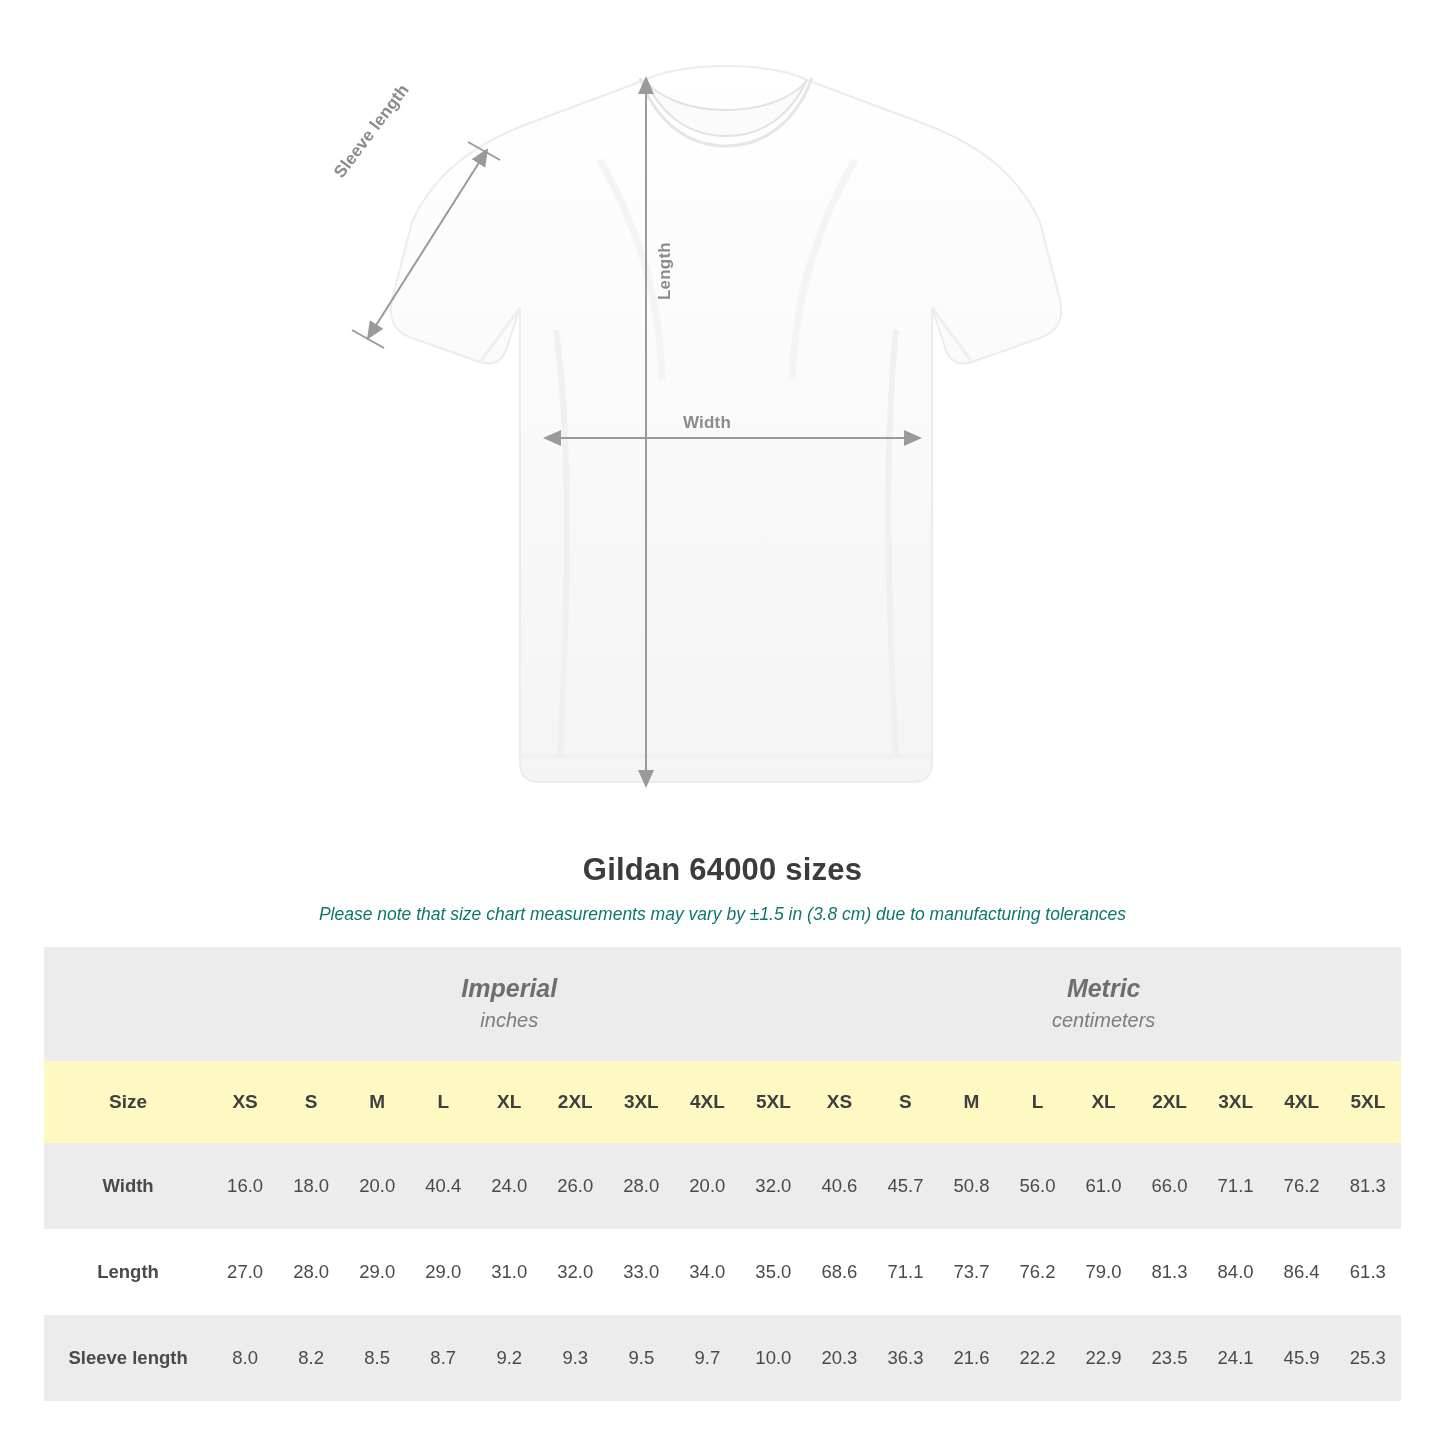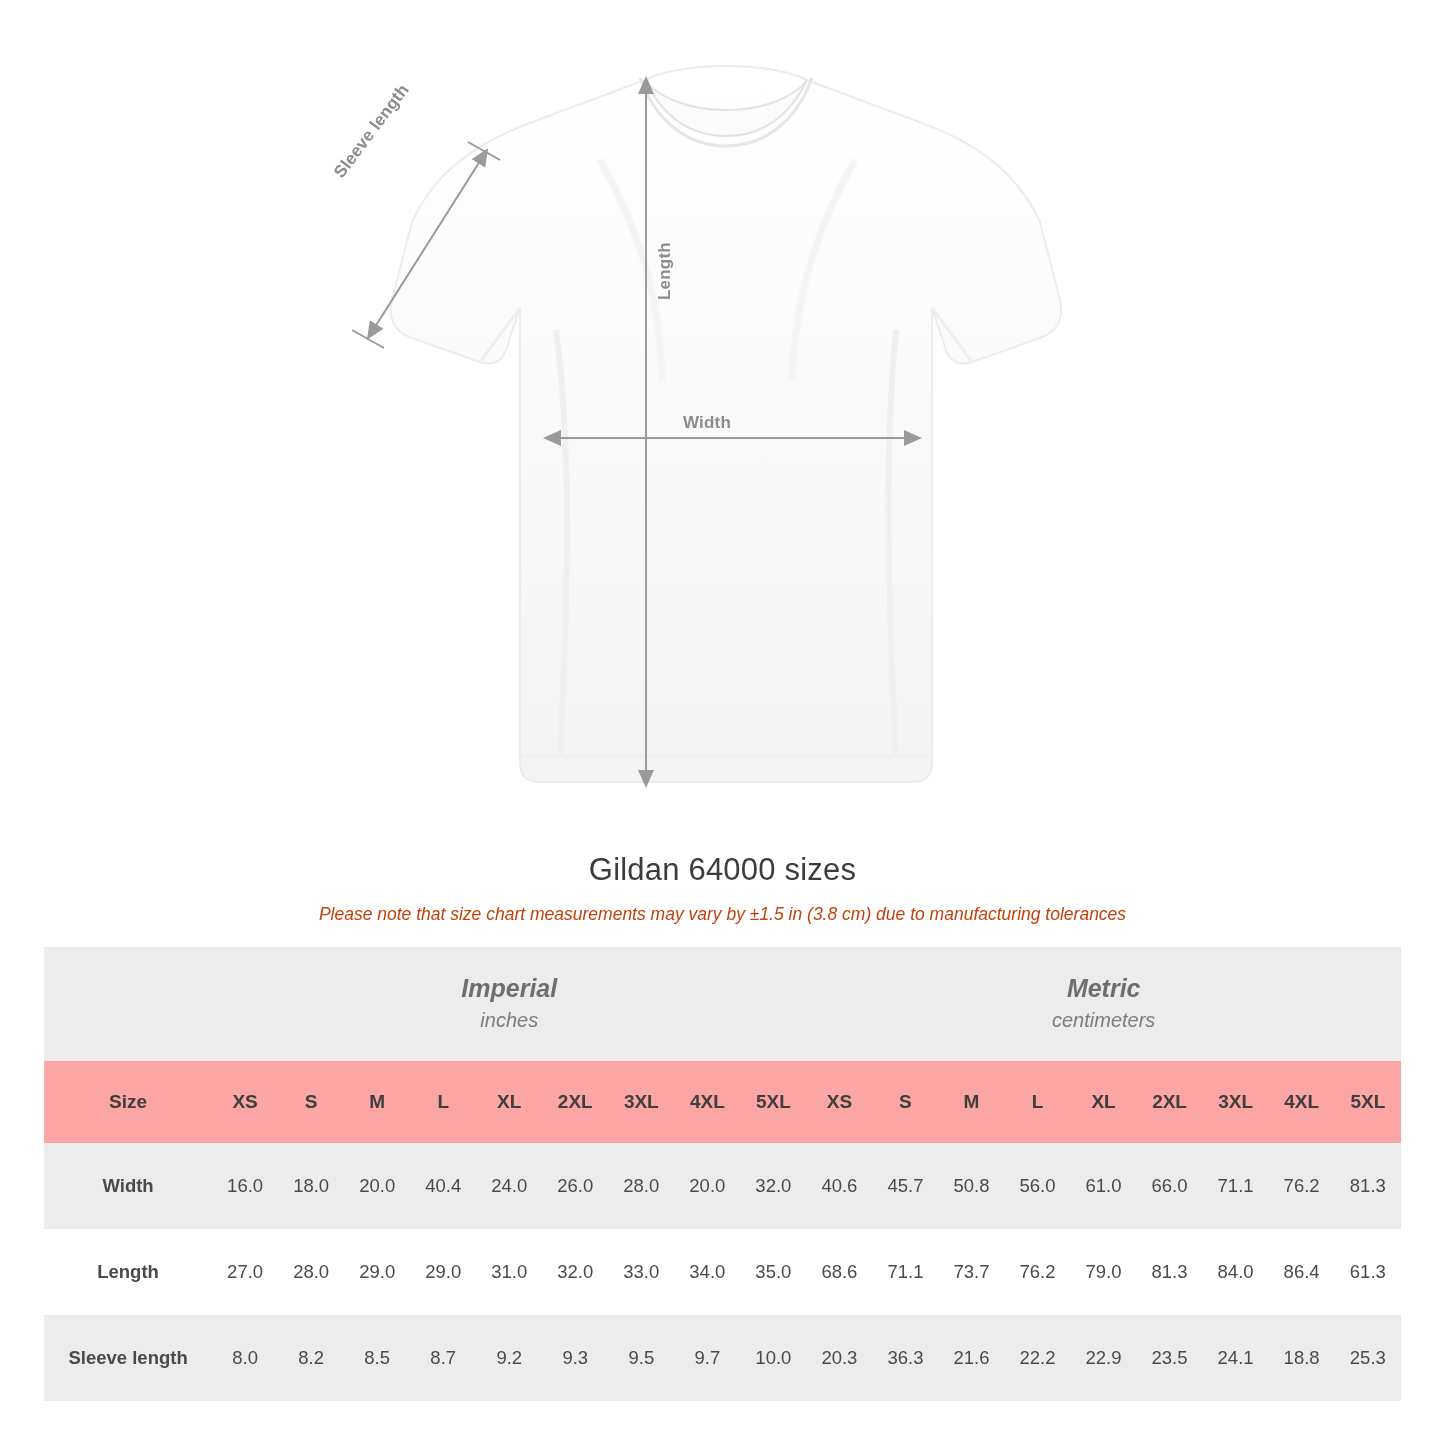--- a/index.html
+++ b/index.html
@@ -53,31 +53,31 @@
   }
   .label-width {
     left: 683px;
     top: 413px;
   }
 
   
   .title {
     text-align: center;
     font-size: 31px;
-    font-weight: normal;
+    font-weight: bold;
     color: #3c3c3c;
     margin: 0;
     padding-top: 32px;
     letter-spacing: .2px;
   }
   .subtitle {
     text-align: center;
     font-size: 17.5px;
     font-style: italic;
-    color: #c2410c;
+    color: #0f766e;
     margin: 16px 0 0 0;
   }
 
   
   .table-wrap {
     position: absolute;
     left: 44px;
     top: 947px;
     width: 1357px;
   }
@@ -108,21 +108,21 @@
   .unit-sub {
     font-size: 20px;
     font-style: italic;
     color: #7d7d7d;
     line-height: 1.5;
   }
   .corner-cell { background: #ececec; }
 
   tr.head-row td {
     height: 80px;
-    background: #fca5a5;
+    background: #fef9c3;
     font-weight: bold;
     font-size: 19px;
     color: #3f3f3f;
   }
   tr.head-row td.rowlabel {
     font-size: 19px;
   }
   tr.data-row td {
     height: 84px;
   }
@@ -323,20 +323,20 @@
           <td>9.5</td>
           <td>9.7</td>
           <td>10.0</td>
           <td>20.3</td>
           <td>36.3</td>
           <td>21.6</td>
           <td>22.2</td>
           <td>22.9</td>
           <td>23.5</td>
           <td>24.1</td>
-          <td>18.8</td>
+          <td>45.9</td>
           <td>25.3</td>
         </tr>
       </tbody>
     </table>
   </div>
 
 </div>
 
 </body></html>

